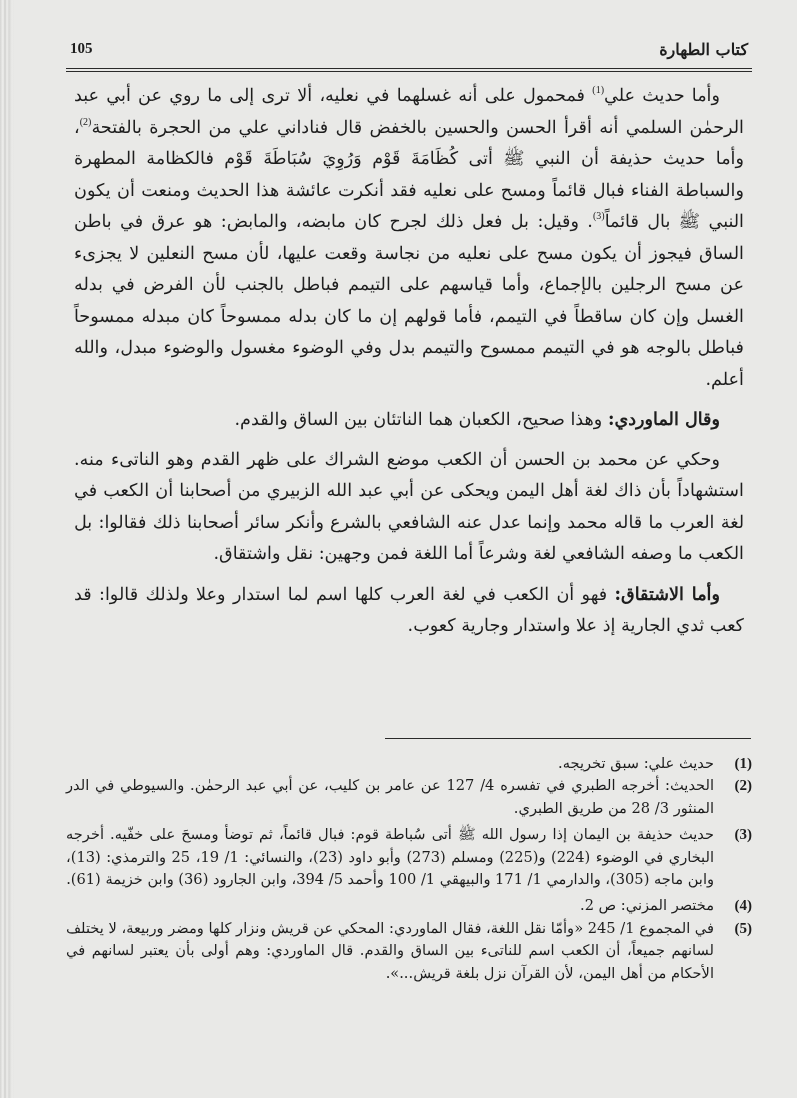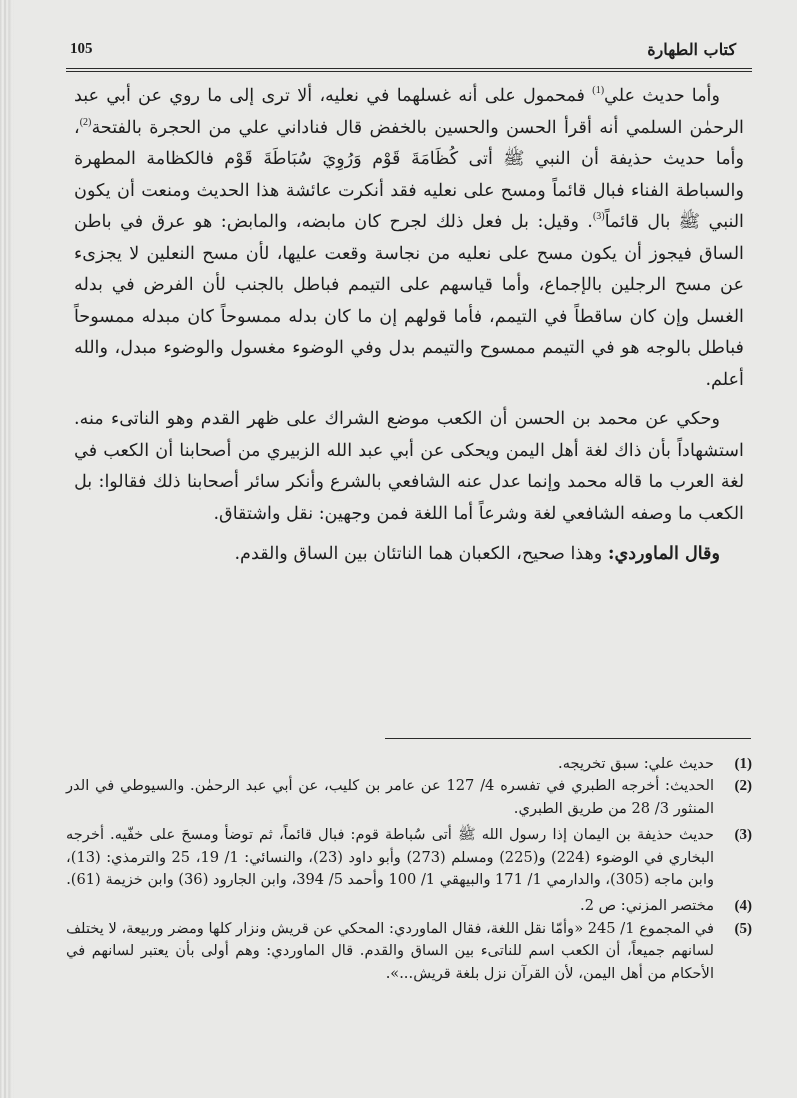--- a/index.html
+++ b/index.html
@@ -27,21 +27,21 @@
       top: 38px;
       width: 686px;
       direction: rtl;
     }
     .running-head {
       position: relative;
       height: 24px;
     }
     .running-title {
       position: absolute;
-      right: 16px;
+      right: 4px;
       top: 2px;
       font-size: 16px;
       font-weight: bold;
     }
     .page-number {
       position: absolute;
       left: 4px;
       top: 2px;
       direction: ltr;
       font-size: 15px;
@@ -126,28 +126,31 @@
   </div>
   <div class="head-rule"></div>
 
   <div class="body-text">
     <p class="para">
       <span>وأما حديث علي</span><sup class="fn">(1)</sup><span> فمحمول على أنه غسلهما في نعليه، ألا ترى إلى ما روي عن أبي عبد الرحمٰن السلمي أنه أقرأ الحسن والحسين بالخفض قال فناداني علي من الحجرة بالفتحة</span><sup class="fn">(2)</sup><span>، وأما حديث حذيفة أن النبي ﷺ أتى كُظَامَةَ قَوْم وَرُوِيَ سُبَاطَةَ قَوْم فالكظامة المطهرة والسباطة الفناء فبال قائماً ومسح على نعليه فقد أنكرت عائشة هذا الحديث ومنعت أن يكون النبي ﷺ بال قائماً</span><sup class="fn">(3)</sup><span>. وقيل: بل فعل ذلك لجرح كان مابضه، والمابض: هو عرق في باطن الساق فيجوز أن يكون مسح على نعليه من نجاسة وقعت عليها، لأن مسح النعلين لا يجزىء عن مسح الرجلين بالإجماع، وأما قياسهم على التيمم فباطل بالجنب لأن الفرض في بدله الغسل وإن كان ساقطاً في التيمم، فأما قولهم إن ما كان بدله ممسوحاً كان مبدله ممسوحاً فباطل بالوجه هو في التيمم ممسوح والتيمم بدل وفي الوضوء مغسول والوضوء مبدل، والله أعلم.</span>
     </p>
 
 
     <p class="para">
+      <span class="bold-lead">وقال الماوردي:</span><span> وهذا صحيح، الكعبان هما الناتئان بين الساق والقدم.</span>
+    </p>
+
+    <p class="para">
       <span>وحكي عن محمد بن الحسن أن الكعب موضع الشراك على ظهر القدم وهو الناتىء منه. استشهاداً بأن ذاك لغة أهل اليمن ويحكى عن أبي عبد الله الزبيري من أصحابنا أن الكعب في لغة العرب ما قاله محمد وإنما عدل عنه الشافعي بالشرع وأنكر سائر أصحابنا ذلك فقالوا: بل الكعب ما وصفه الشافعي لغة وشرعاً أما اللغة فمن وجهين: نقل واشتقاق.</span>
     </p>
 
+
     <p class="para">
-      <span class="bold-lead">وقال الماوردي:</span><span> وهذا صحيح، الكعبان هما الناتئان بين الساق والقدم.</span>
+      <span class="bold-lead">وأما الاشتقاق:</span><span> فهو أن الكعب في لغة العرب كلها اسم لما استدار وعلا ولذلك قالوا: قد كعب ثدي الجارية إذ علا واستدار وجارية كعوب.</span>
     </p>
-
-
   </div>
 </div>
 
 <div class="fn-rule"></div>
 
 <div class="footnotes">
   <div class="fn-item">
     <span class="fn-num">(1)</span>
     <span class="fn-text">حديث علي: سبق تخريجه.</span>
   </div>

